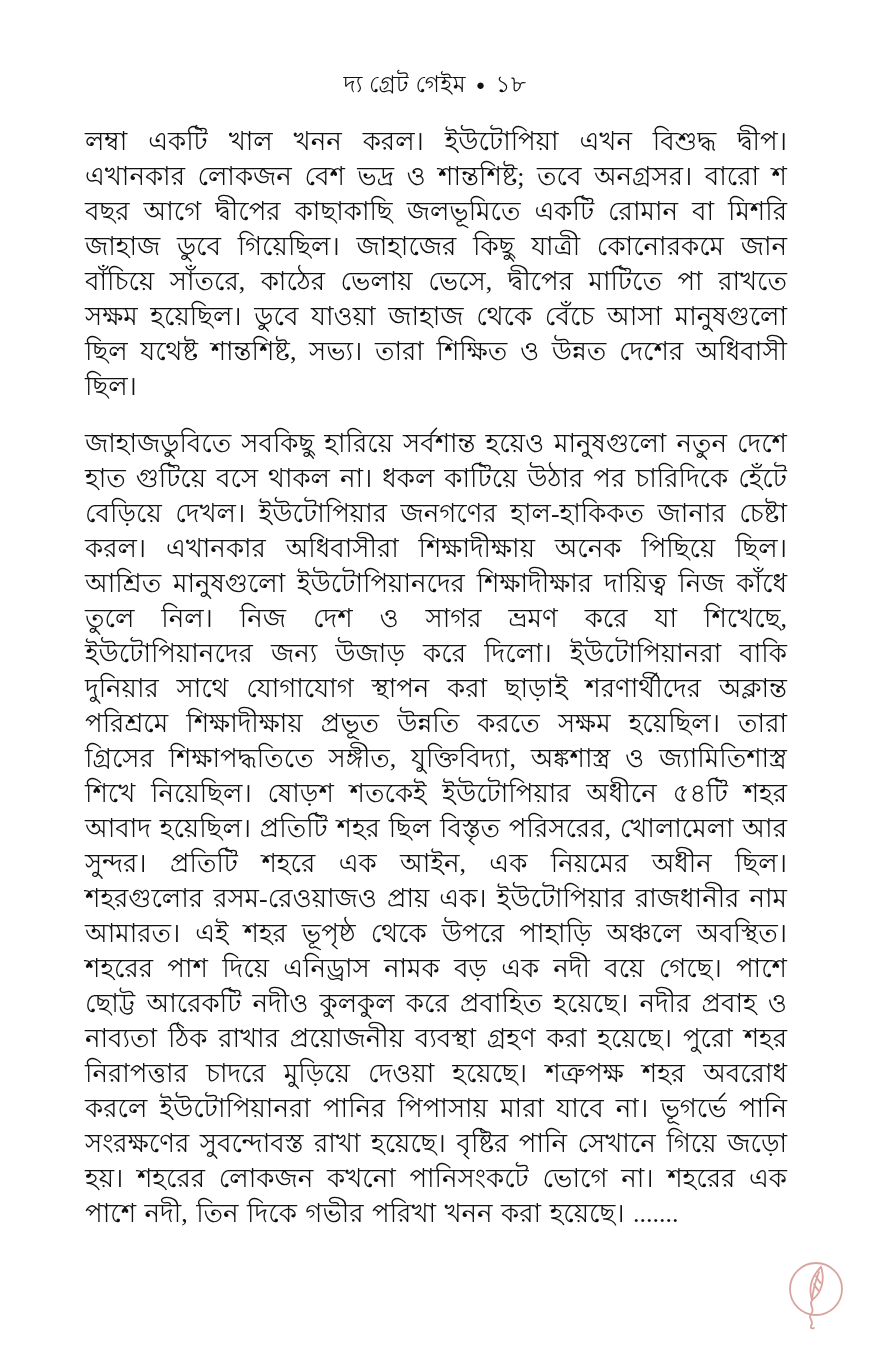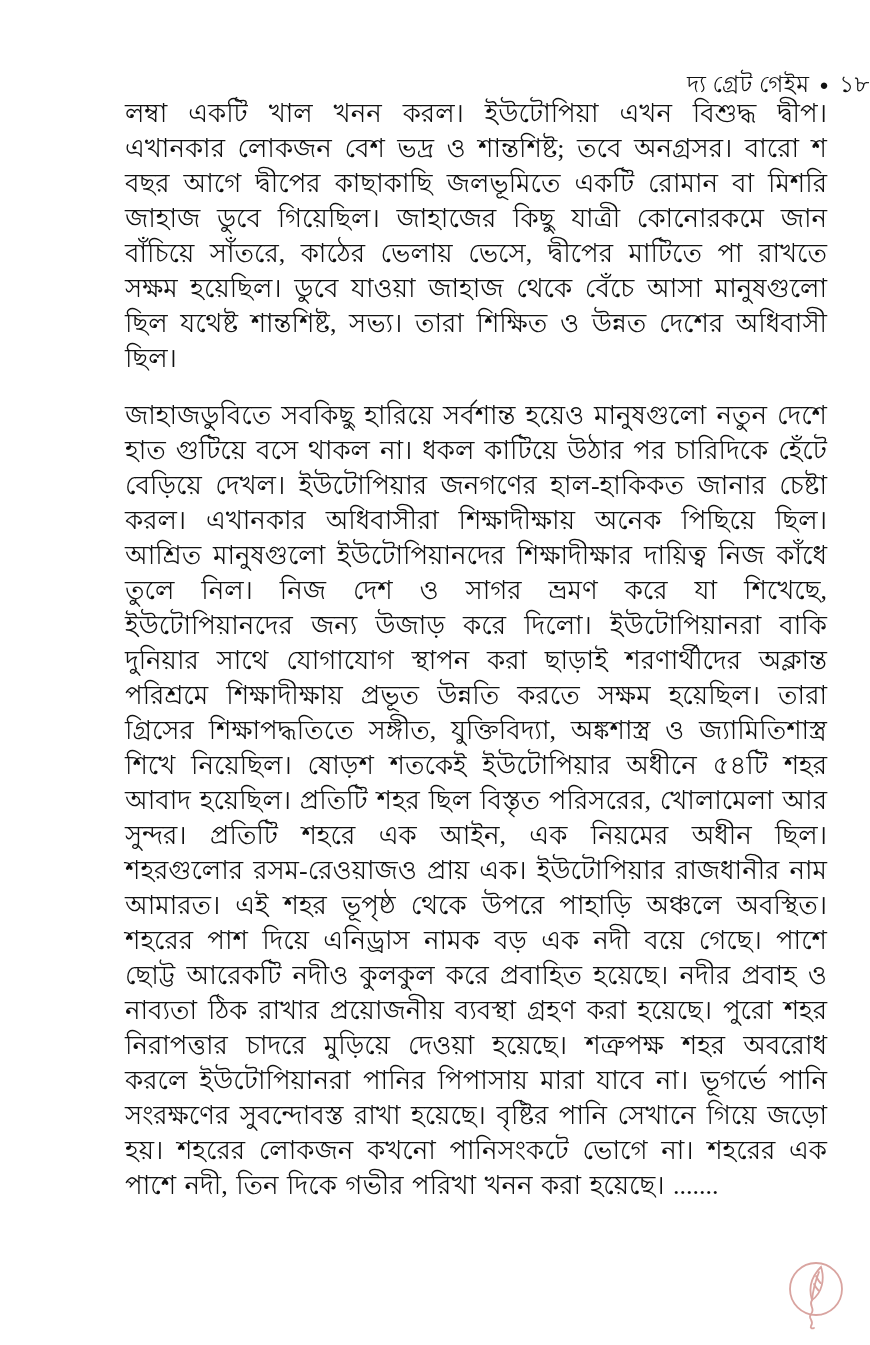--- a/index.html
+++ b/index.html
@@ -14,37 +14,36 @@
     background: #ffffff;
     font-family: "Liberation Serif", "DejaVu Serif", serif;
     color: #111111;
     overflow: hidden;
   }
   .running-head {
     position: absolute;
     top: 66px;
     left: 0;
     width: 100%;
-    text-align: right;
+    text-align: center;
     font-size: 23px;
     letter-spacing: 0.5px;
     white-space: nowrap;
   }
   .running-head .dot {
     display: inline-block;
     margin: 0 10px;
     font-size: 15px;
     vertical-align: 2px;
   }
   .body-text {
     position: absolute;
-    top: 96px;
+    top: 124px;
     left: 85px;
     width: 702px;
-    margin-left: 40px;
   }
   .body-text p {
     margin: 0 0 22px 0;
     font-size: 26px;
     line-height: 35px;
     text-align: justify;
     text-align-last: left;
     word-spacing: 2px;
   }
   .logo-wrap {

